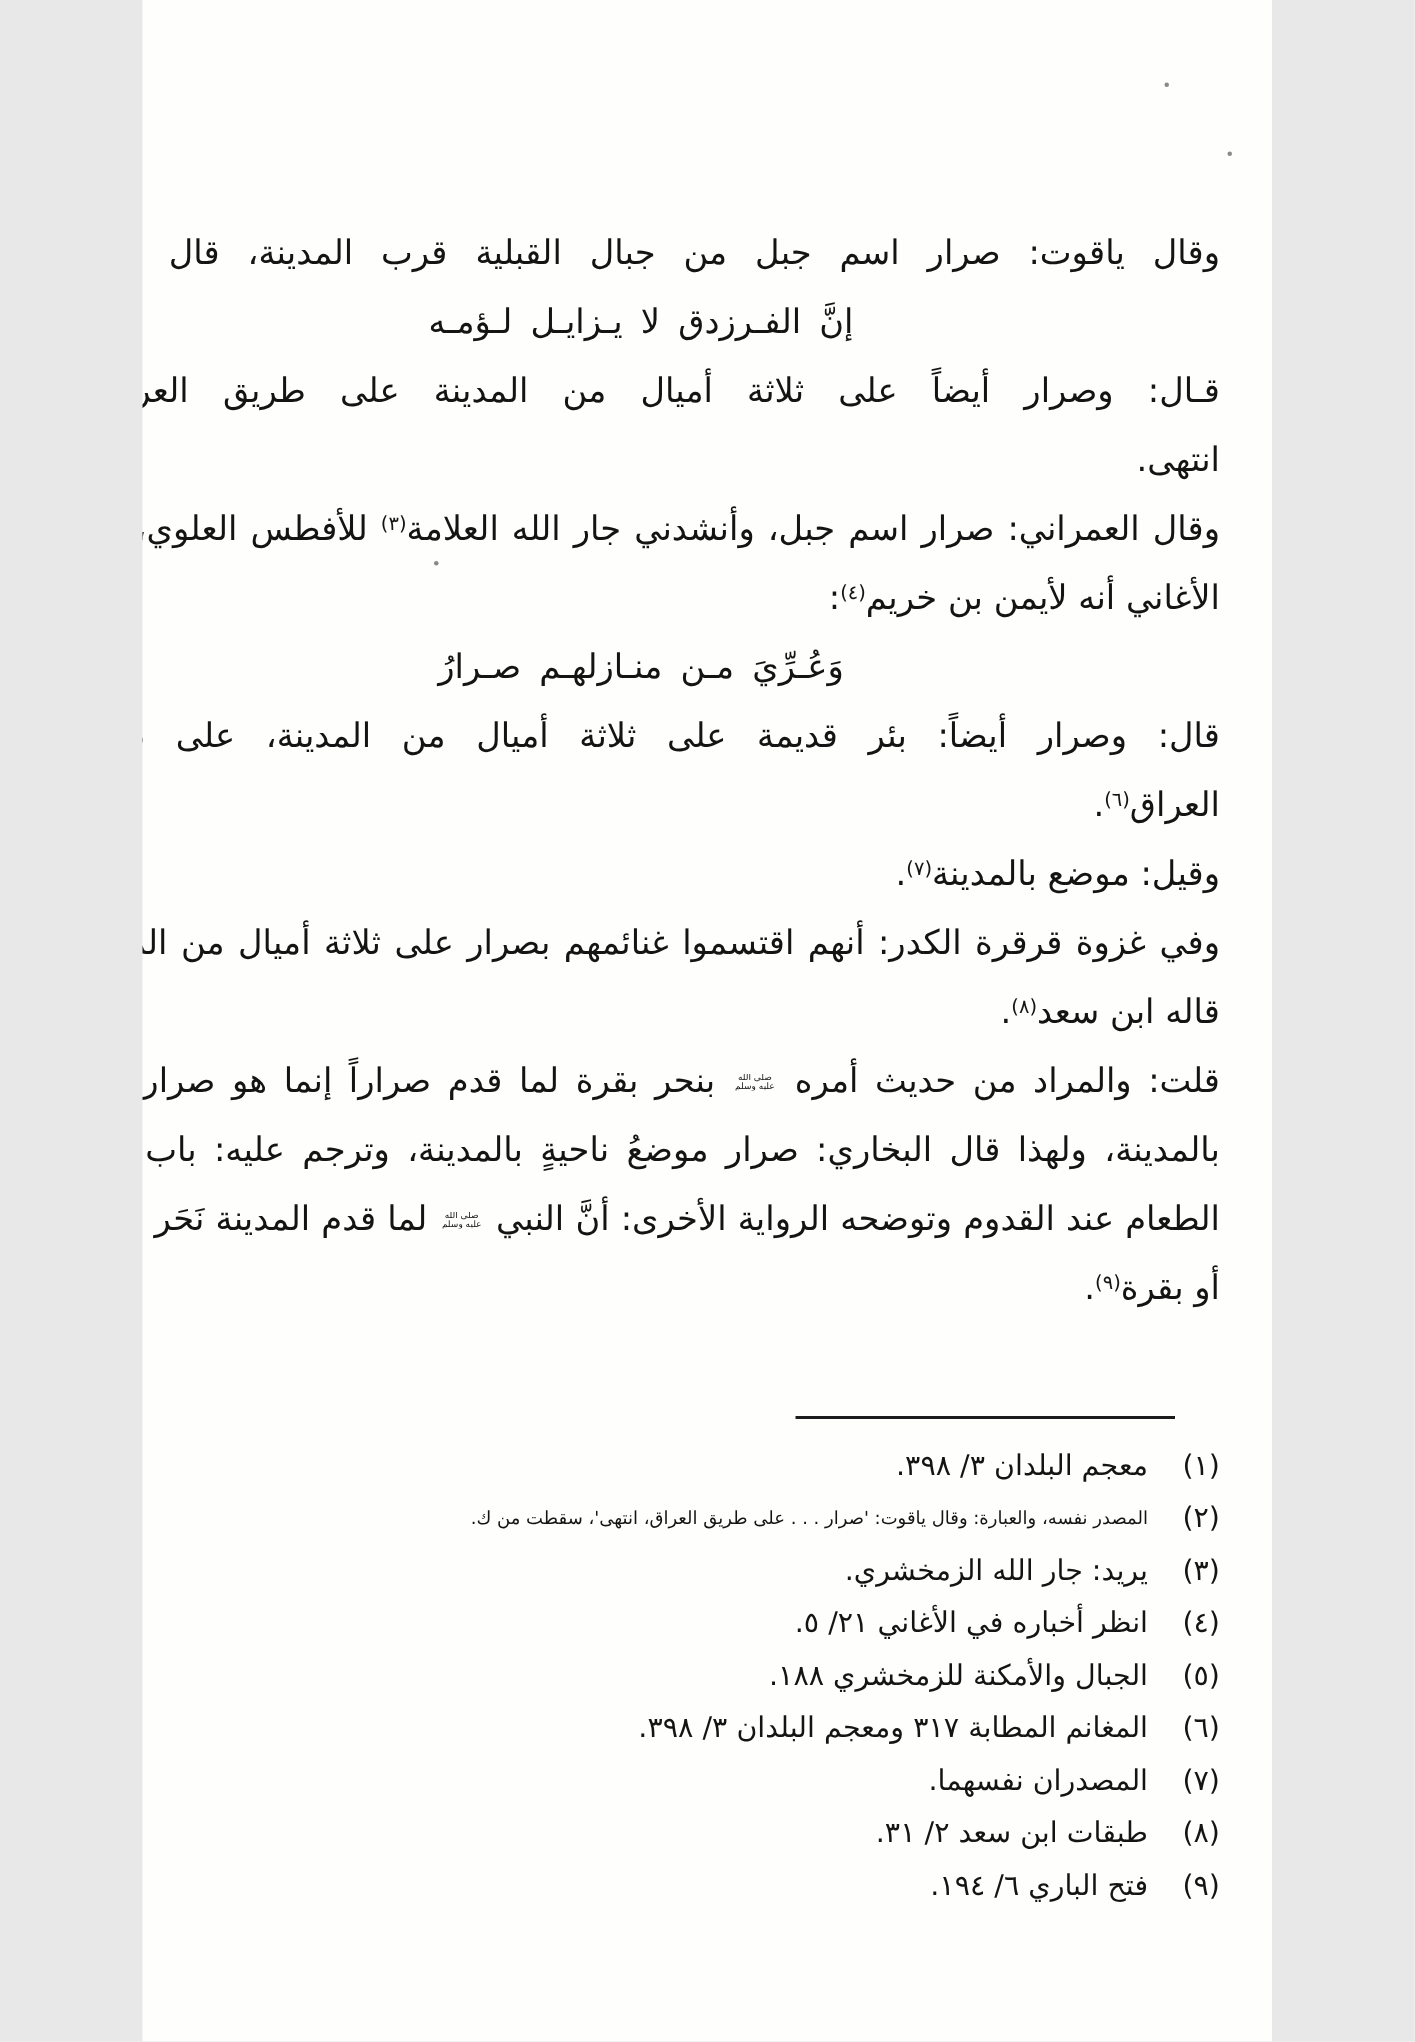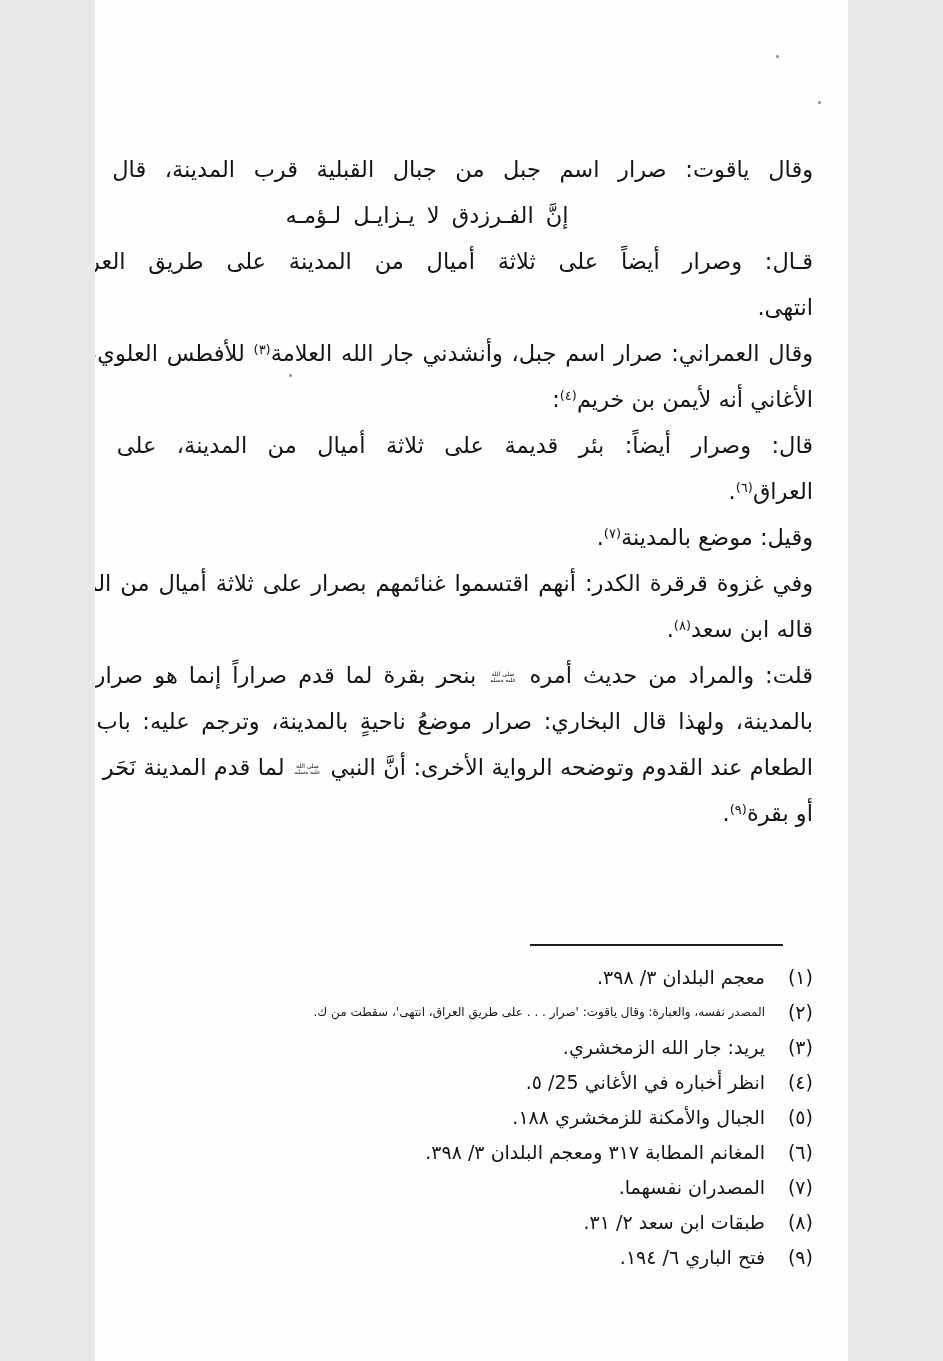--- a/index.html
+++ b/index.html
@@ -101,20 +101,21 @@
 
     <div class="verse">
       <span class="hemistich"><span class="">إنَّ الفـرزدق لا يـزايـل لـؤمـه</span></span>
     </div>
 
     <p class="para jl"><span class="">قـال: وصرار أيضاً على ثلاثة أميال من المدينة على طريق العراق</span><sup class="fnref">(٢)</sup><span class="">،</span><br><span class="">انتهى.</span></p>
 
     <p class="para"><span class="">وقال العمراني: صرار اسم جبل، وأنشدني جار الله العلامة</span><sup class="fnref">(٣)</sup><span class=""> للأفطس العلوي، وفي </span><span class="b ">الأغاني</span><span class=""> أنه لأيمن بن خريم</span><sup class="fnref">(٤)</sup><span class="">:</span></p>
 
     <div class="verse">
+      <span class="hemistich"><span class="">وَعُـرِّيَ مـن منـازلهـم صـرارُ</span></span>
     </div>
 
 
     <p class="para jl"><span class="">قال: وصرار أيضاً: بئر قديمة على ثلاثة أميال من المدينة، على طريق</span><br><span class="">العراق</span><sup class="fnref">(٦)</sup><span class="">.</span></p>
 
     <p class="para"><span class="">وقيل: موضع بالمدينة</span><sup class="fnref">(٧)</sup><span class="">.</span></p>
 
     <p class="para"><span class="">وفي غزوة قرقرة الكدر: أنهم اقتسموا غنائمهم بصرار على ثلاثة أميال من المدينة، قاله ابن سعد</span><sup class="fnref">(٨)</sup><span class="">.</span></p>
 
     <p class="para"><span class="">قلت: والمراد من حديث أمره </span><span class="pbuh">صلى الله عليه وسلم</span><span class=""> بنحر بقرة لما قدم صراراً إنما هو صرار الذي بالمدينة، ولهذا قال البخاري: صرار موضعُ ناحيةٍ بالمدينة، وترجم عليه: </span><span class="b ">باب اتخاذ الطعام عند القدوم</span><span class=""> وتوضحه الرواية الأخرى: أنَّ النبي </span><span class="pbuh">صلى الله عليه وسلم</span><span class=""> لما قدم المدينة نَحَر جزوراً أو بقرة</span><sup class="fnref">(٩)</sup><span class="">.</span></p>
@@ -131,21 +132,21 @@
     <div class="fn-row">
       <span class="fn-num">(٢)</span>
       <span class="fn-text"><span class="">المصدر نفسه، والعبارة: وقال ياقوت: 'صرار . . . على طريق العراق، انتهى'، سقطت من ك.</span></span>
     </div>
     <div class="fn-row">
       <span class="fn-num">(٣)</span>
       <span class="fn-text"><span class="">يريد: جار الله الزمخشري.</span></span>
     </div>
     <div class="fn-row">
       <span class="fn-num">(٤)</span>
-      <span class="fn-text"><span class="">انظر أخباره في </span><span class="b ">الأغاني</span><span class=""> 25/ ٥.</span></span>
+      <span class="fn-text"><span class="">انظر أخباره في </span><span class="b ">الأغاني</span><span class=""> ٢١/ ٥.</span></span>
     </div>
     <div class="fn-row">
       <span class="fn-num">(٥)</span>
       <span class="fn-text"><span class="b ">الجبال والأمكنة</span><span class=""> للزمخشري ١٨٨.</span></span>
     </div>
     <div class="fn-row">
       <span class="fn-num">(٦)</span>
       <span class="fn-text"><span class="b ">المغانم المطابة</span><span class=""> ٣١٧ و</span><span class="b ">معجم البلدان</span><span class=""> ٣/ ٣٩٨.</span></span>
     </div>
     <div class="fn-row">

